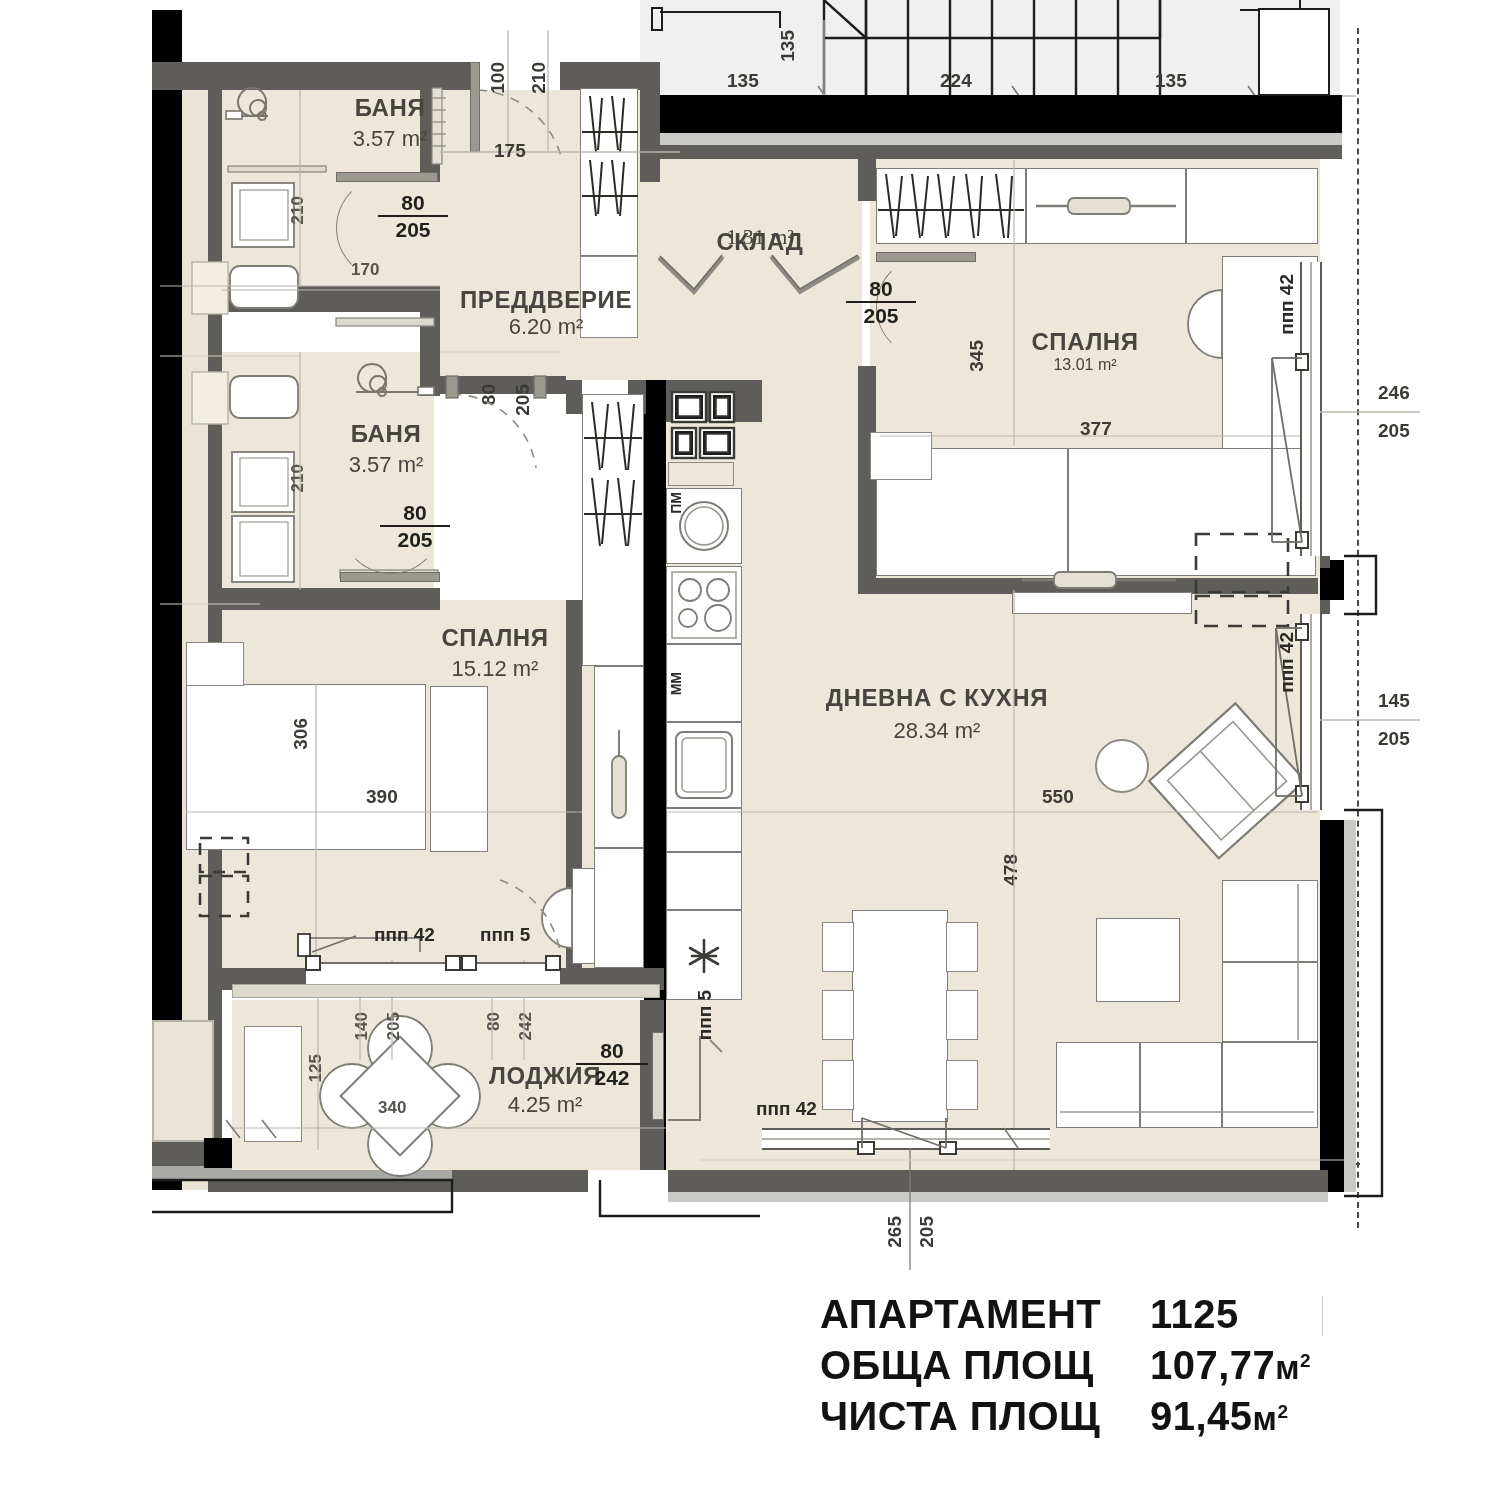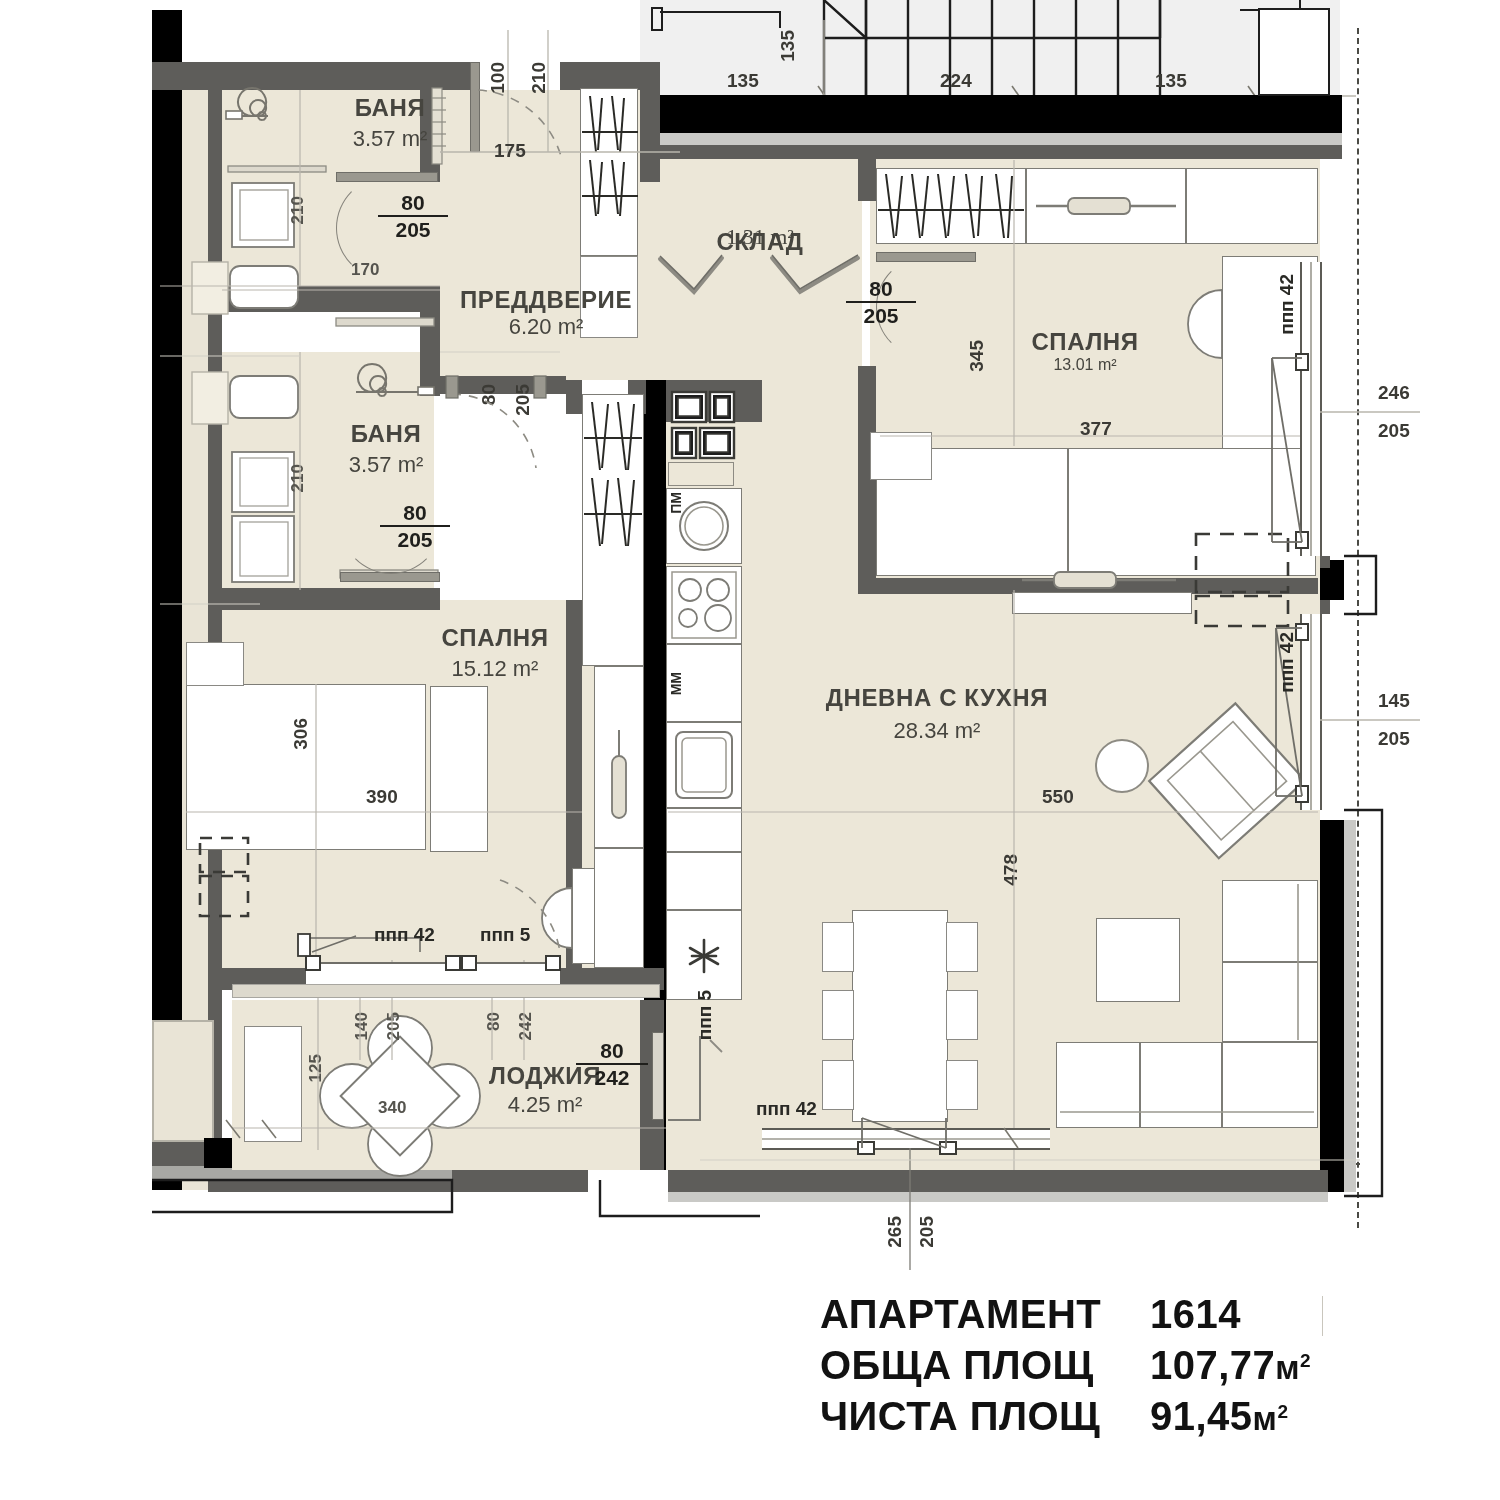--- a/index.html
+++ b/index.html
@@ -646,21 +646,21 @@
     <path d="M452 394 A86 86 0 0 1 536 468" fill="none" stroke="#8d8b83" stroke-width="1.6" stroke-dasharray="9 8"></path>
     <rect x="446" y="376" width="12" height="22" fill="#9a988f" stroke="#6f6e68" stroke-width="1.2"></rect>
     <rect x="534" y="376" width="12" height="22" fill="#9a988f" stroke="#6f6e68" stroke-width="1.2"></rect>
   </svg>
 
 </div>
 
 <div id="titleblock">
   <div class="trow">
     <span class="tlabel">АПАРТАМЕНТ</span>
-    <span class="tvalue">1614</span>
+    <span class="tvalue">1125</span>
   </div>
   <div class="trow">
     <span class="tlabel">ОБЩА ПЛОЩ</span>
     <span class="tvalue"><span>107,77</span><span style="font-size:.82em;">м<sup>2</sup></span></span>
   </div>
   <div class="trow">
     <span class="tlabel">ЧИСТА ПЛОЩ</span>
     <span class="tvalue"><span>91,45</span><span style="font-size:.82em;">м<sup>2</sup></span></span>
   </div>
 </div>

